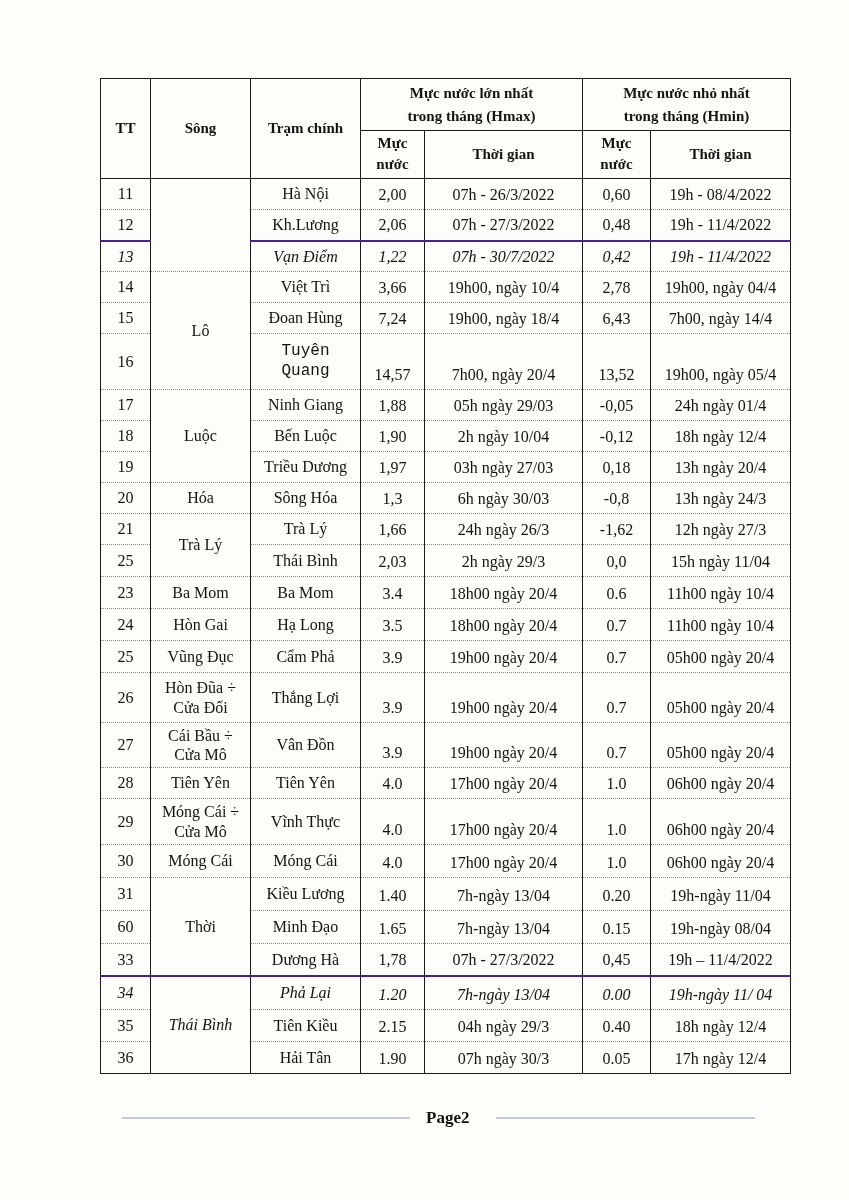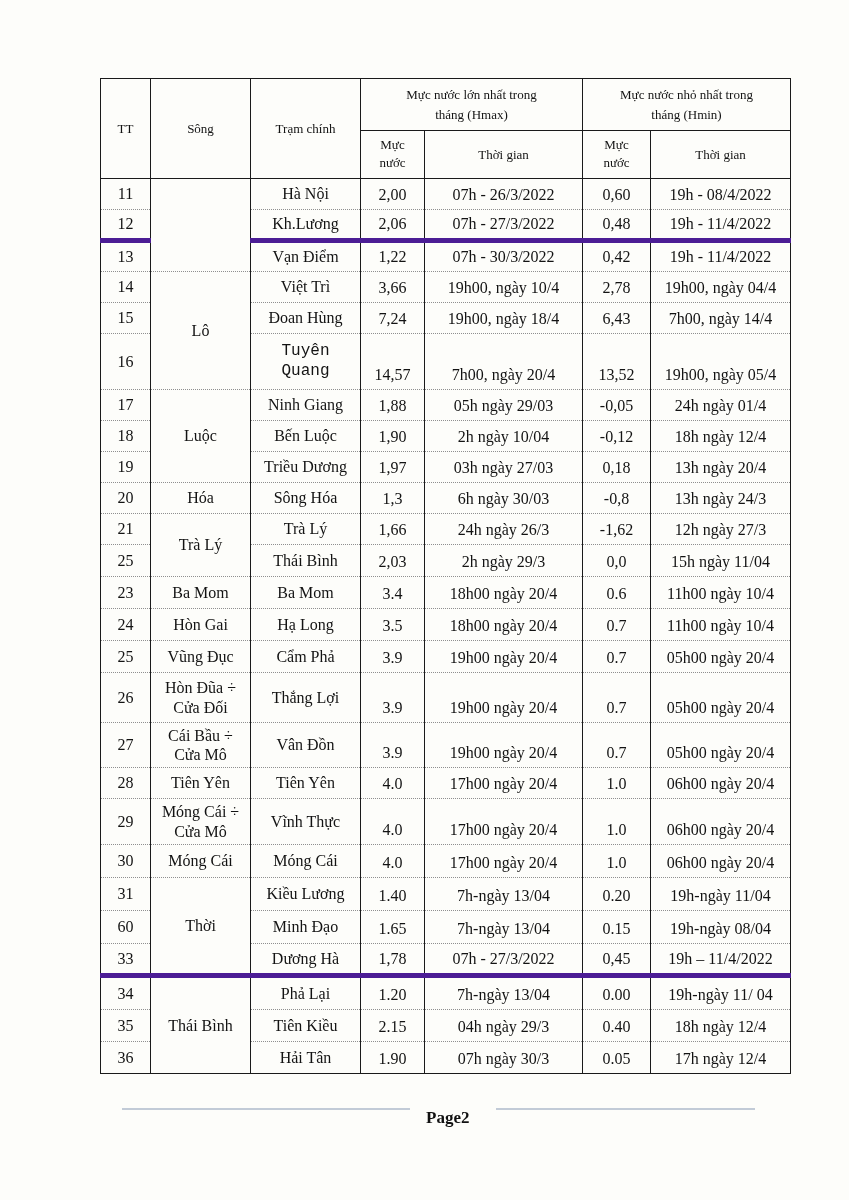--- a/index.html
+++ b/index.html
@@ -24,52 +24,52 @@
     border-left:1px solid #1a1a1a;
     border-right:1px solid #1a1a1a;
     text-align:center;
     padding:2px 4px;
     overflow:hidden;
   }
   
   thead th{
     border-top:1px solid #1a1a1a;
     border-bottom:1px solid #1a1a1a;
-    font-weight:normal;
-    font-size:13px;
+    font-weight:bold;
+    font-size:15px;
     line-height:1.5;
     vertical-align:middle;
   }
   thead tr.grp{height:52px;}
   thead tr.sub{height:48px;}
   .wrap150{display:inline-block;width:160px;}
   .wrap48{display:inline-block;width:48px;line-height:1.4;}
   .wrap60{display:inline-block;width:62px;font-family:Liberation Mono, monospace;}
 
   
   tbody tr{height:31px;margin-left:14px;}
   tbody td{
     font-size:16px;
     line-height:1.2;
     vertical-align:middle;
     border-top:1px dotted #8f8f8f;
     border-bottom:1px dotted #8f8f8f;
   }
   tbody tr.first td{border-top:1px solid #1a1a1a;}
-  tbody tr.solid-top td{border-top:5px solid #4c1d95;}
+  tbody tr.solid-top td{border-top:2px solid #4c1d95;font-style:italic;}
   tbody td.val, tbody td.time{
     vertical-align:bottom;
     padding-bottom:5px;
   }
   tbody td.river{vertical-align:middle;}
 
   
   .footer{
     position:absolute;left:122px;top:1108px;width:642px;
-    display:flex;align-items:flex-start;
+    display:flex;align-items:center;
   }
   .footer .rule{height:2px;background:#c2cbd7;}
   .footer .rule.l{width:288px;}
   .footer .rule.r{width:259px;}
   .footer .pg{
     font-weight:bold;font-size:17px;color:#111;
     margin:0 27px 0 16px;white-space:nowrap;
   }
 </style>
 </head>
@@ -117,21 +117,21 @@
         <td>Kh.Lương</td>
         <td class="val">2,06</td>
         <td class="time">07h - 27/3/2022</td>
         <td class="val">0,48</td>
         <td class="time">19h - 11/4/2022</td>
       </tr>
       <tr class="solid-top">
         <td>13</td>
         <td>Vạn Điểm</td>
         <td class="val">1,22</td>
-        <td class="time">07h - 30/3/2022</td>
+        <td class="time">07h - 30/7/2022</td>
         <td class="val">0,42</td>
         <td class="time">19h - 11/4/2022</td>
       </tr>
       <tr>
         <td>14</td>
         <td class="river" rowspan="3">Lô</td>
         <td>Việt Trì</td>
         <td class="val">3,66</td>
         <td class="time">19h00, ngày 10/4</td>
         <td class="val">2,78</td>

